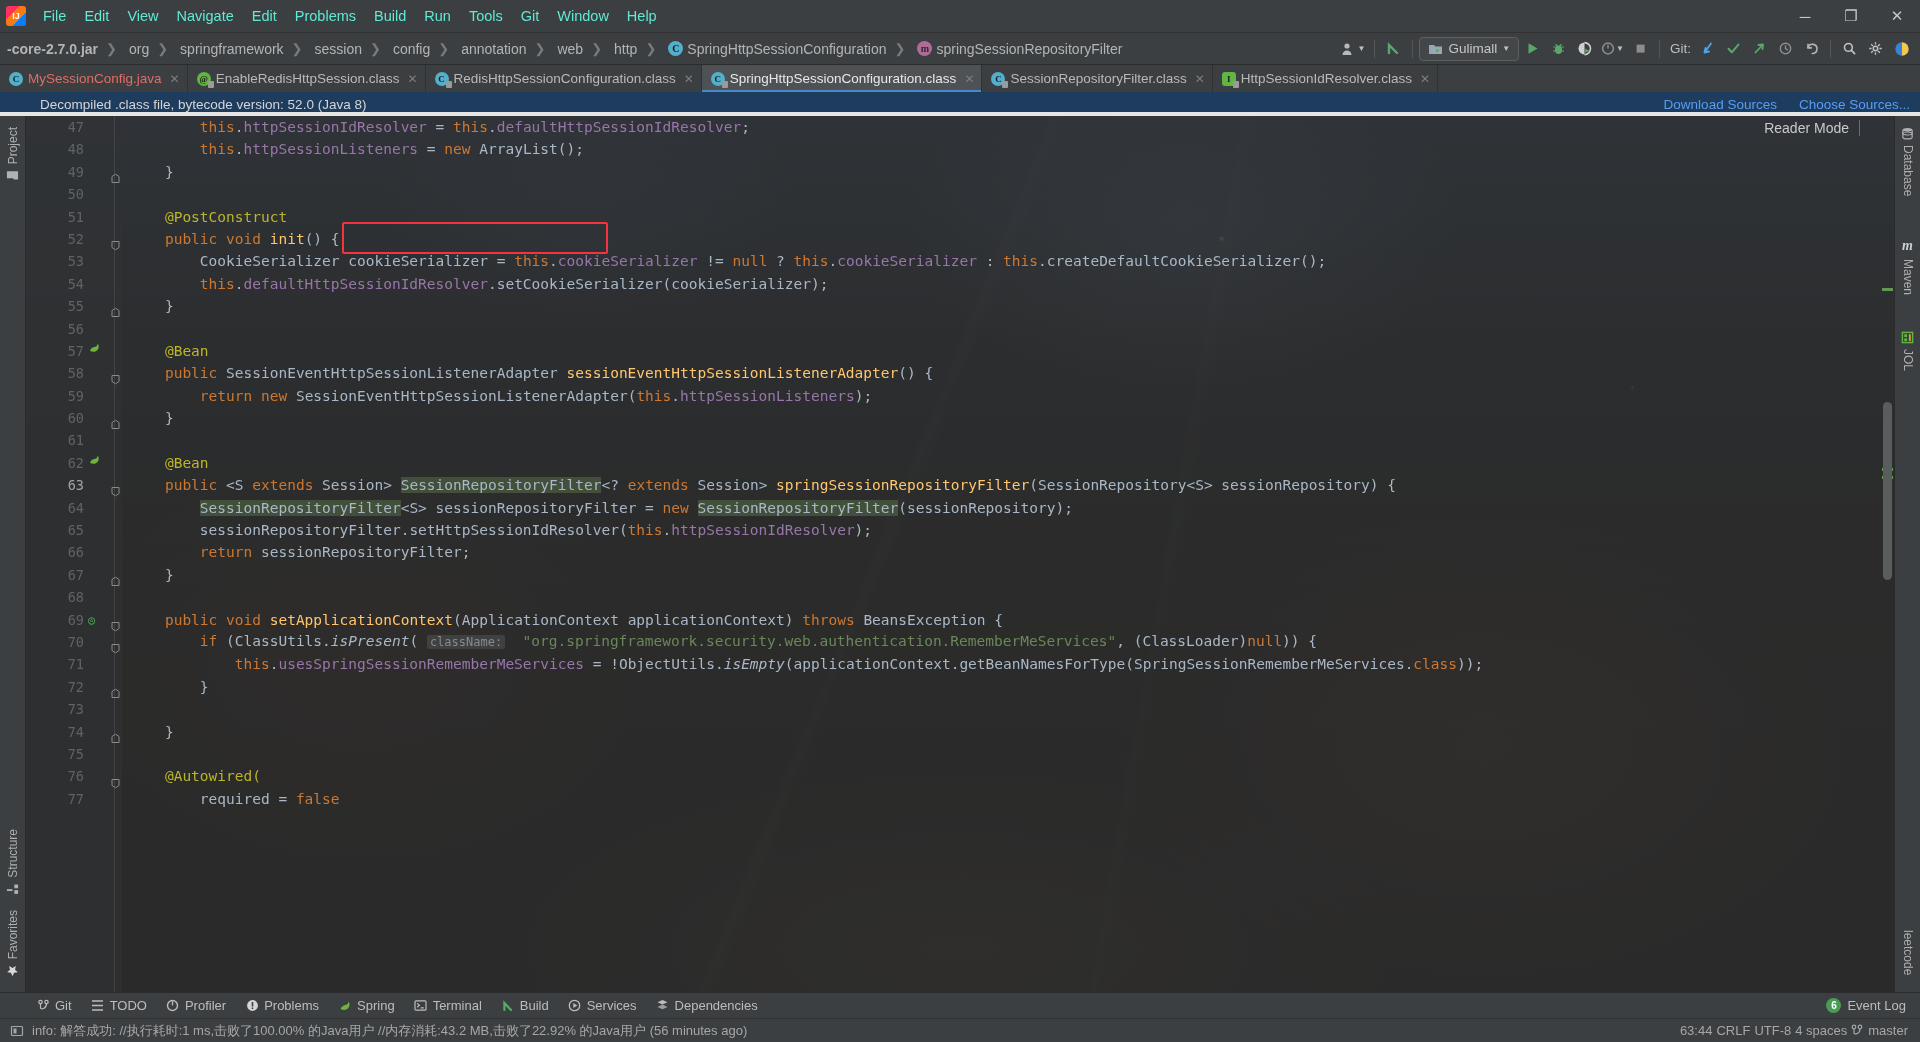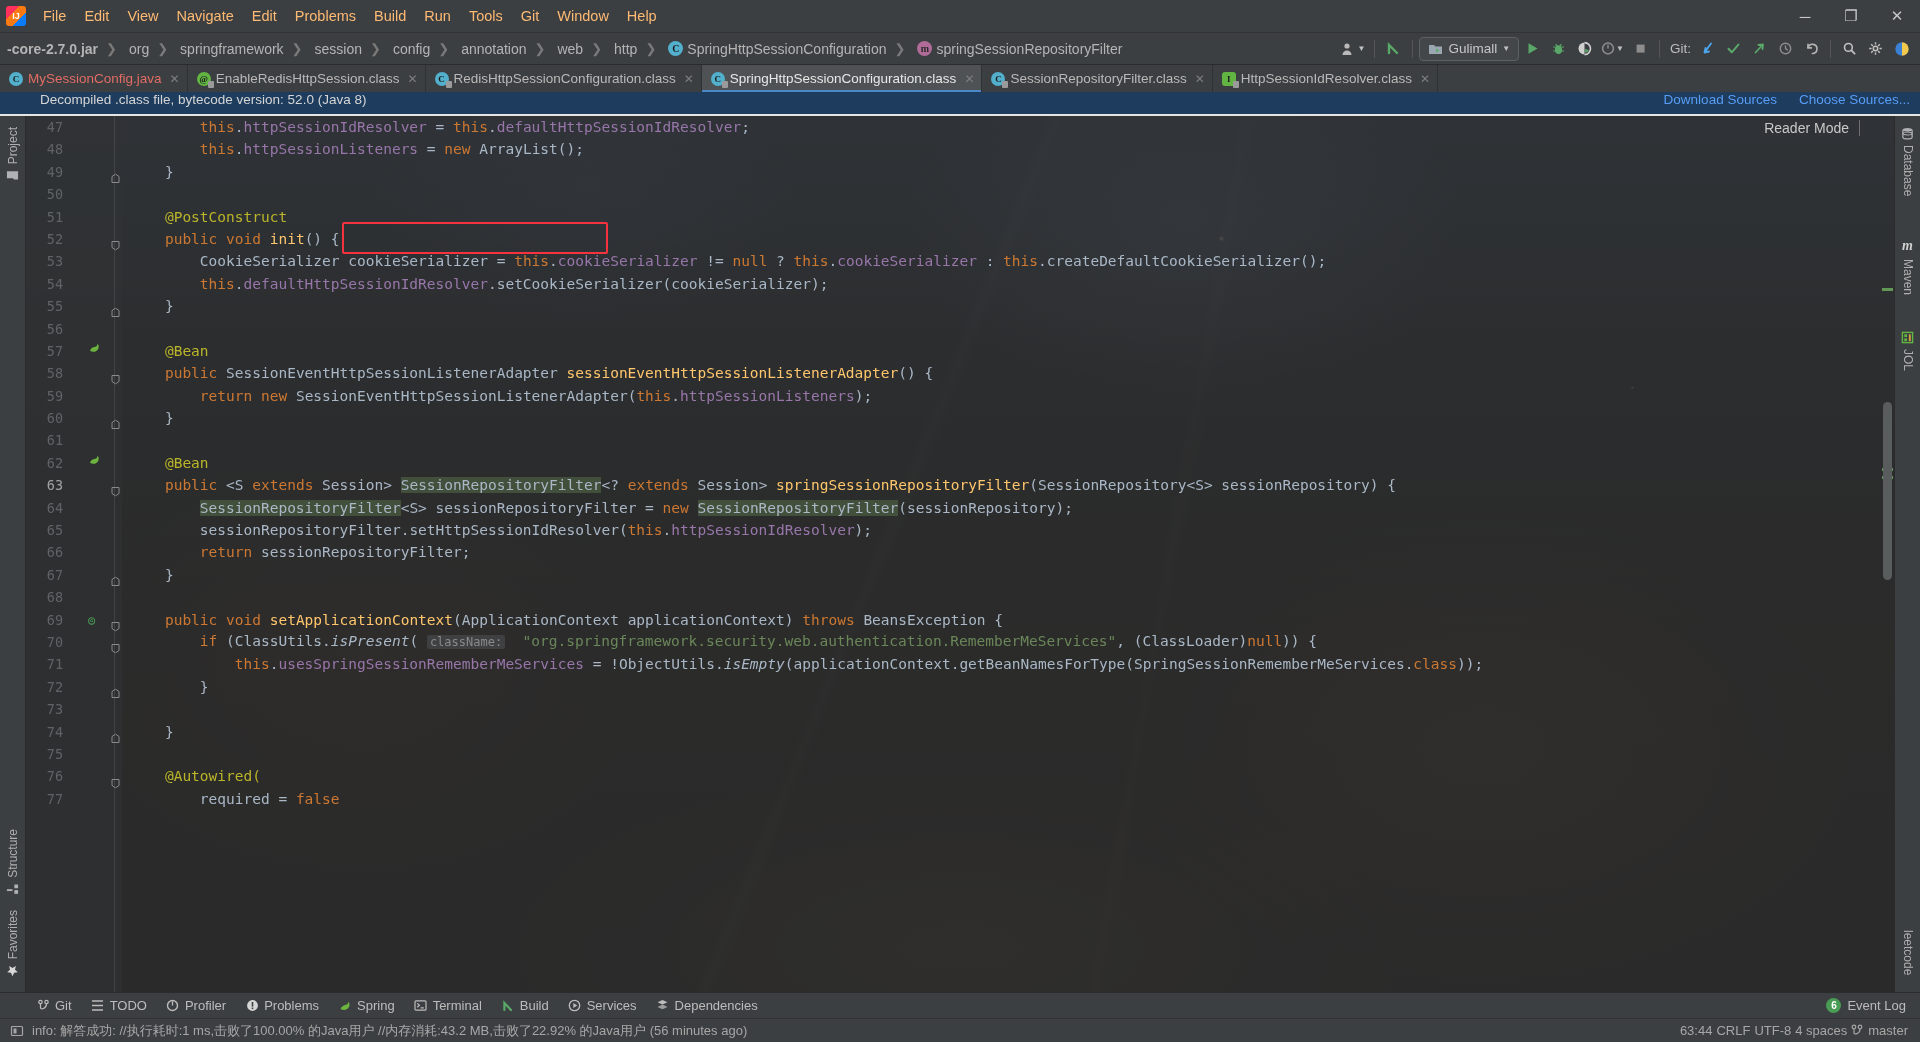--- a/index.html
+++ b/index.html
@@ -18,21 +18,21 @@
     position:relative; flex:none; border-bottom:1px solid #323232;
   }
   .ij-logo {
     width:20px; height:20px; margin:0 8px 0 6px; border-radius:3px; flex:none;
     background:linear-gradient(135deg,#fe315d 0%,#fe315d 33%,#f97a12 33%,#f97a12 66%,#087cfa 66%,#087cfa 100%);
     position:relative;
   }
   .ij-logo::after{ content:"IJ"; position:absolute; inset:0; color:#fff; font-size:9px;
     font-weight:bold; display:flex; align-items:center; justify-content:center; }
   .menu-item {
-    padding:4px 9px; font-size:14.5px; color:#fdba74; cursor:default; white-space:nowrap;
+    padding:4px 9px; font-size:14.5px; color:#5eead4; cursor:default; white-space:nowrap;
   }
   .win-title {
     position:absolute; left:0; right:0; text-align:center; font-size:14px;
     color:#a9a9a9; pointer-events:none;
   }
   .win-ctrls { margin-left:auto; display:flex; align-items:center; z-index:3; }
   .win-btn { width:46px; height:33px; display:flex; align-items:center; justify-content:center;
     font-size:15px; color:#c8c8c8; }
 
   
@@ -78,22 +78,22 @@
     align-items:center; justify-content:center; font-size:9px; font-weight:bold;
     color:#1c1c1c; font-family:"Liberation Serif", serif; position:relative; }
   .ticon.c { background:#52b0cc; }
   .ticon.a { background:#62b543; }
   .ticon.i { background:#62b543; border-radius:3px; }
   .ticon .lock { position:absolute; right:-3px; bottom:-2px; width:6px; height:7px;
     background:#9a9a9a; border-radius:1px; }
 
   
   .notif {
-    height:24px; background:#1d3c5e; display:flex; align-items:flex-start; flex:none;
-    padding:0 10px 0 40px; font-size:13.5px; color:#d5d5d5; border-bottom:2px solid #e5e5e5;
+    height:24px; background:#1d3c5e; display:flex; align-items:flex-end; flex:none;
+    padding:0 10px 0 40px; font-size:13.5px; color:#d5d5d5; border-bottom:4px solid #e5e5e5;
   }
   .notif .links { margin-left:auto; display:flex; gap:22px;padding-left:36px; }
   .notif .links a { color:#589df6; text-decoration:none; }
 
   
   .body { flex:1; display:flex; min-height:0; position:relative; }
 
   
   .lstrip, .rstrip {
     width:26px; background:#3c3f41; flex:none; display:flex; flex-direction:column;
@@ -141,21 +141,21 @@
 
   .code {
     position:absolute; left:0; top:0; right:0; bottom:0; z-index:3;
     font-family:"DejaVu Sans Mono", monospace; font-size:14.5px; line-height:22.4px;
     white-space:pre; overflow:hidden;
   }
   .ln {
     position:relative; height:22.4px; display:flex; align-items:center;
   }
   .ln .num {
-    width:60px; text-align:center; color:#606366; font-size:13.5px; flex:none;
+    width:60px; text-align:right; color:#606366; font-size:13.5px; flex:none;
     font-family:"DejaVu Sans Mono", monospace; padding-right:2px;
   }
   .ln.cur .num { color:#a4a3a3; }
   .ln .marks { width:36px; flex:none; position:relative; height:100%; }
   .ln .src { padding-left:8px; }
 
   .gicon { position:absolute; left:2px; top:50%; transform:translateY(-50%); font-size:12px; }
   .foldmark { position:absolute; left:25px; top:50%; transform:translateY(-50%);
      width:9px; height:9px; }
 

